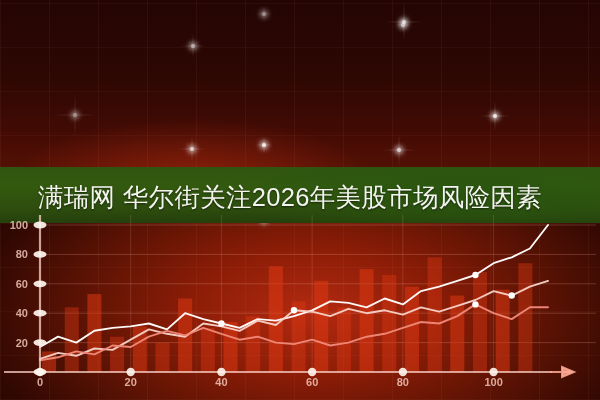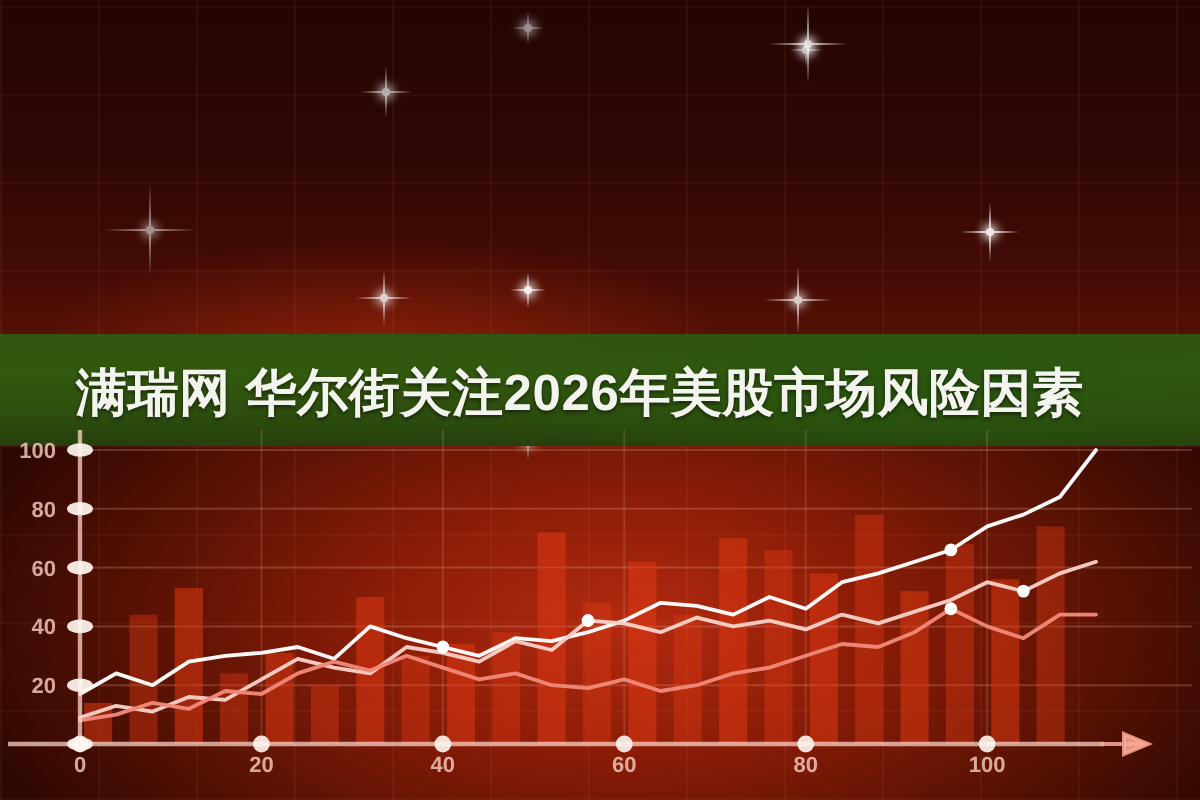--- a/index.html
+++ b/index.html
@@ -45,21 +45,21 @@
     position:absolute;left:0;top:167px;width:600px;height:56px;
     background:linear-gradient(180deg,#2f5510 0%,#33590f 35%,#2d4d0e 75%,#25400c 100%);
     overflow:hidden;
   }
   .title-band:after{
     content:"";position:absolute;inset:0;
     background:radial-gradient(ellipse 300px 60px at 78% 50%, rgba(40,85,15,.9) 0%, rgba(25,55,10,0) 75%);
   }
   .title-text{
     position:absolute;left:38px;top:183px;width:540px;
-    font-size:25.5px;line-height:28px;font-weight:700;color:#f4f4ef;
+    font-size:25.5px;line-height:28px;font-weight:400;color:#f4f4ef;
     letter-spacing:.3px;white-space:nowrap;
     text-shadow:0 1px 2px rgba(0,0,0,.55);
   }
   
   .chart{position:absolute;left:0;top:215px;width:600px;height:175px;}
   .chart svg{display:block;}
   .axis-label{font-size:11px;font-weight:700;fill:#f0c5b8;opacity:.85;}
   .tickdot{fill:#fff6ef;}
 </style>
 </head>

